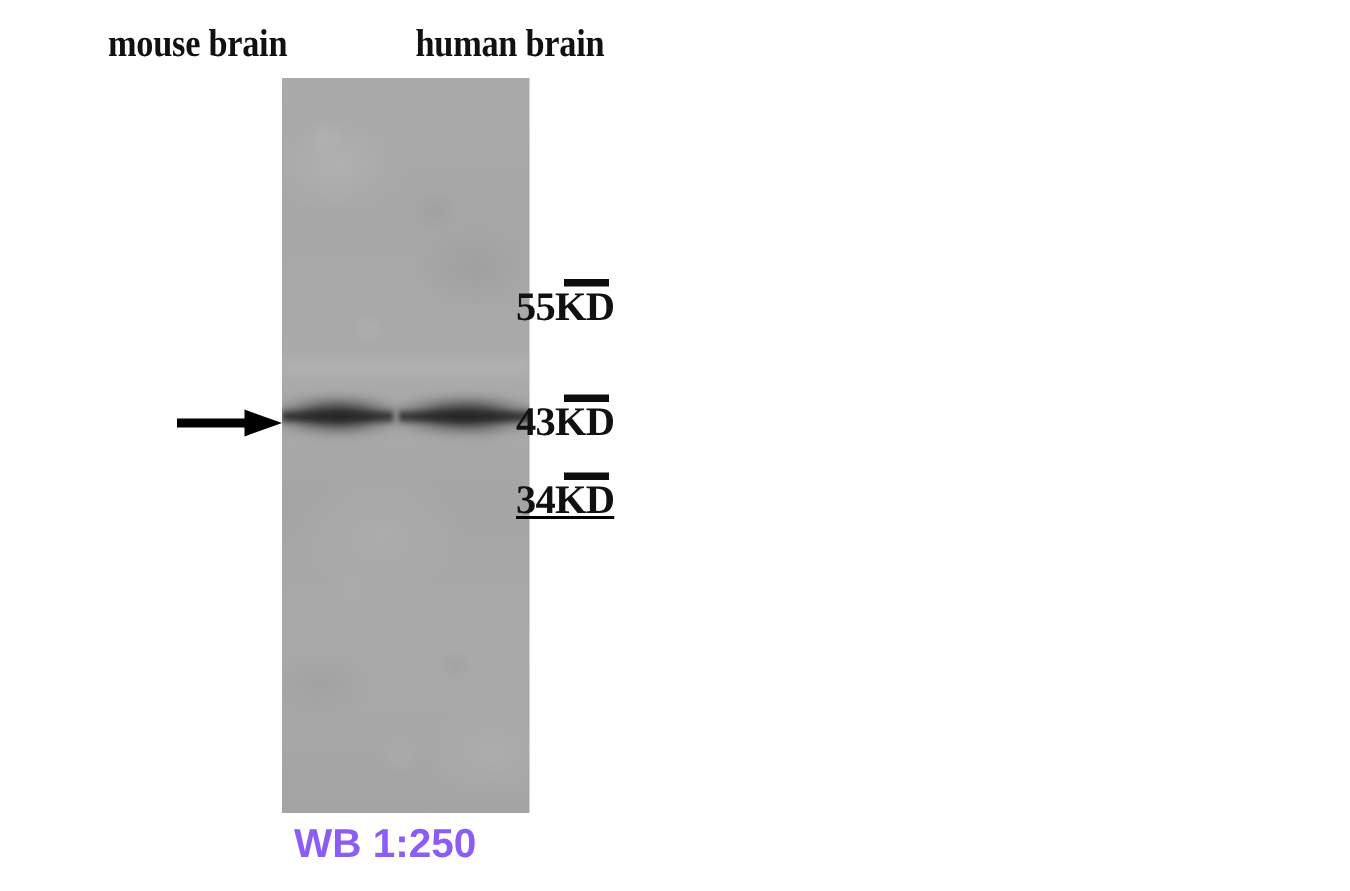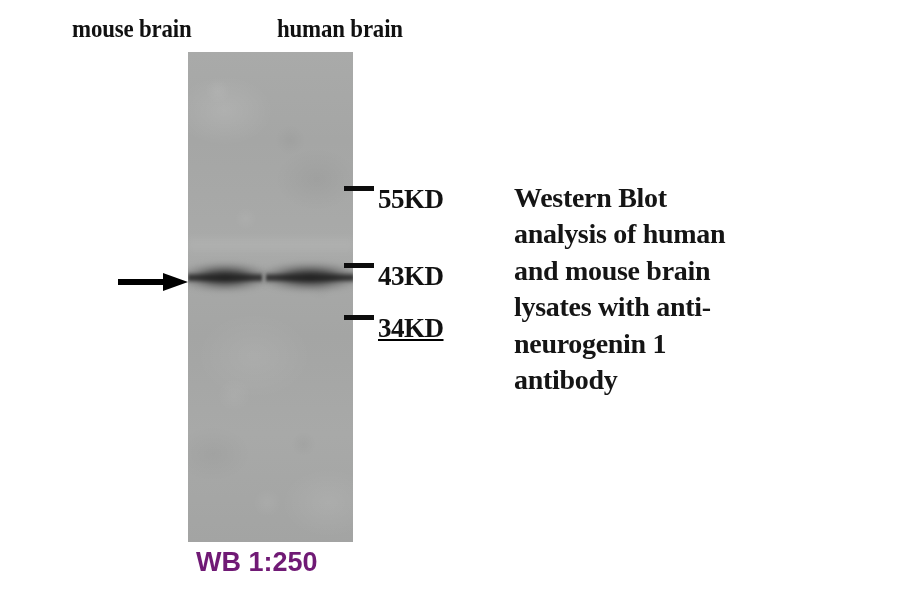--- a/index.html
+++ b/index.html
@@ -124,22 +124,23 @@
     width: 70px;
     height: 20px;
   }
 
   
   .mw-marker {
     position: absolute;
     left: 344px;
     height: 28px;
     display: flex;
-    align-items: flex-start;
+    align-items: flex-end;
     white-space: nowrap;
+    flex-direction: column;
   }
   .mw-dash {
     display: inline-block;
     width: 30px;
     height: 5px;
     background: #0d0d0d;
     margin-right: 4px;
     flex: 0 0 auto;
   }
   .mw-label {
@@ -156,21 +157,21 @@
 
   
   #dilution-label {
     position: absolute;
     left: 196px;
     top: 549px;
     font-family: "Liberation Sans", "DejaVu Sans", sans-serif;
     font-weight: bold;
     font-size: 27px;
     line-height: 1;
-    color: #701a75;
+    color: #8b5cf6;
     letter-spacing: 0px;
     white-space: nowrap;
   }
 
   
   #figure-caption {
     position: absolute;
     left: 514px;
     top: 180px;
     width: 330px;
@@ -218,22 +219,14 @@
     <span class="mw-label">43KD</span>
   </div>
 
   <div class="mw-marker" id="mw-marker-34">
     <span class="mw-dash"></span>
     <span class="mw-label">34KD</span>
   </div>
 
   <div id="dilution-label">WB 1:250</div>
 
-  <div id="figure-caption">
-    <span class="caption-line">Western Blot</span>
-    <span class="caption-line">analysis of human</span>
-    <span class="caption-line">and mouse brain</span>
-    <span class="caption-line">lysates with anti-</span>
-    <span class="caption-line">neurogenin 1</span>
-    <span class="caption-line">antibody</span>
-  </div>
 
 </div>
 
 </body></html>

